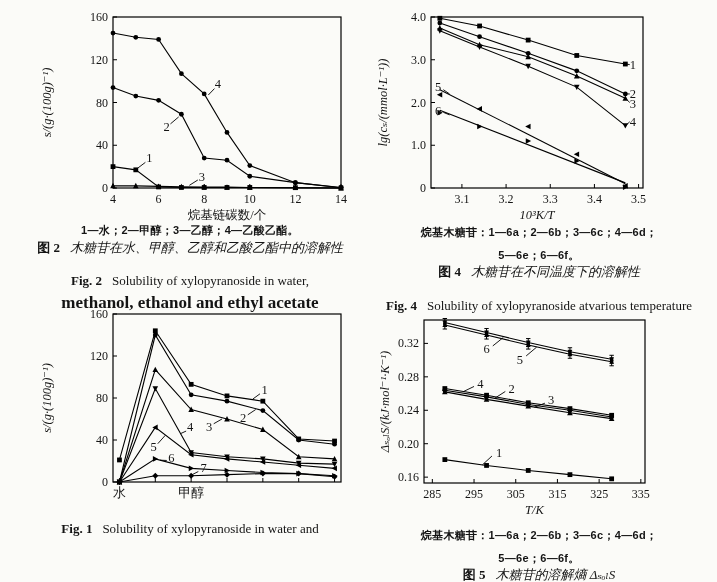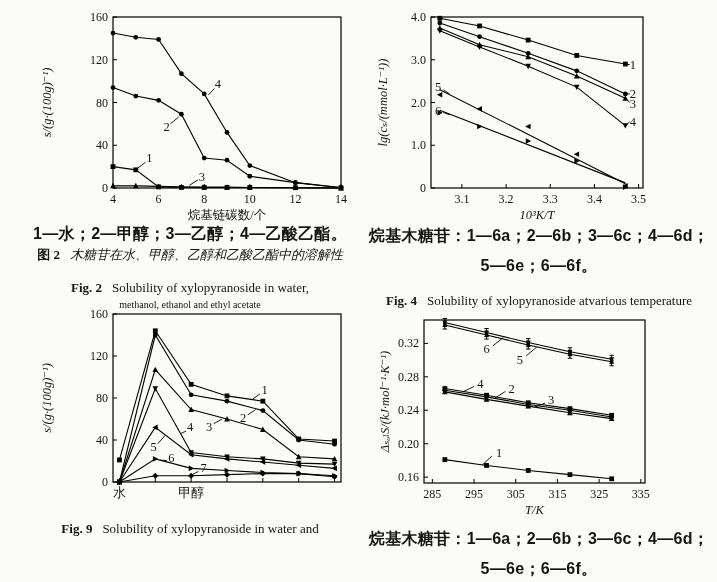--- a/index.html
+++ b/index.html
@@ -5,28 +5,28 @@
   html,body{margin:0;padding:0;background:#f6f6f3;}
   #paper-page{
     position:relative;width:717px;height:582px;background:#fbfbf8;
     font-family:"Liberation Serif","DejaVu Serif",serif;color:#141414;overflow:hidden;
   }
   .fig-block{position:absolute;text-align:center;}
   .fig-block svg{display:block;margin:0 auto;}
   .cap{line-height:1.42;white-space:nowrap;}
   .legend-line{
     font-family:"Liberation Sans","DejaVu Sans",sans-serif;
-    font-weight:700;font-size:16px;letter-spacing:.3px;
+    font-weight:700;font-size:11px;letter-spacing:.3px;
   }
   .legend-line.second{margin-top:7px;}
   .zh-cap{font-size:13px;margin-top:0;}
   .zh-cap .cap-text{font-style:italic;}
   .cap-prefix{font-weight:700;font-style:normal;margin-right:10px;}
   .en-cap{font-size:13px;margin-top:15px;}
-  .en-cap2{font-size:10px;}
+  .en-cap2{font-size:17px;font-weight:bold;}
 </style>
 </head>
 <body>
 
 <div id="paper-page">
 
   <div class="fig-block" style="left:25px;top:5px;width:330px;">
     <svg width="330" height="218">
         <rect x="88" y="12" width="228" height="171" fill="none" stroke="#000" stroke-width="1.2"></rect>
         <line x1="88" y1="183" x2="88" y2="179" stroke="#000" stroke-width="1"></line>
@@ -177,20 +177,21 @@
         <line x1="257.21666666666675" y1="94.08" x2="260.7500000000001" y2="97.5" stroke="#000" stroke-width="0.9"></line>
         <text x="263.8416666666668" y="120.7375" text-anchor="middle" font-size="12.5" font-family="&quot;Liberation Serif&quot;,&quot;DejaVu Serif&quot;,serif" fill="#141414">4</text>
         <line x1="257.21666666666675" y1="120.1575" x2="260.7500000000001" y2="116.7375" stroke="#000" stroke-width="0.9"></line>
         <text x="69.06666666666668" y="86.11" text-anchor="middle" font-size="12.5" font-family="&quot;Liberation Serif&quot;,&quot;DejaVu Serif&quot;,serif" fill="#141414">5</text>
         <line x1="74.36666666666667" y1="84.67500000000001" x2="80.55000000000013" y2="88.94999999999999" stroke="#000" stroke-width="0.9"></line>
         <text x="69.06666666666668" y="110.05" text-anchor="middle" font-size="12.5" font-family="&quot;Liberation Serif&quot;,&quot;DejaVu Serif&quot;,serif" fill="#141414">6</text>
         <line x1="74.36666666666667" y1="107.3325" x2="80.55000000000013" y2="109.89750000000001" stroke="#000" stroke-width="0.9"></line>
       </svg>
     <div class="cap legend-line">烷基木糖苷：1—6a；2—6b；3—6c；4—6d；</div>
     <div class="cap legend-line second">5—6e；6—6f。</div>
+    <div class="cap zh-cap"><span class="cap-prefix">图 4</span><span class="cap-text">木糖苷在不同温度下的溶解性</span></div>
     <div class="cap en-cap"><span class="cap-prefix">Fig. 4</span><span class="cap-text">Solubility of xylopyranoside atvarious temperature</span></div>
   </div>
 
   <div class="fig-block" style="left:25px;top:300px;width:330px;">
     <svg width="330" height="205">
         <rect x="88" y="14" width="228" height="168" fill="none" stroke="#000" stroke-width="1.2"></rect>
         <line x1="94.45283018867924" y1="182" x2="94.45283018867924" y2="178" stroke="#000" stroke-width="1"></line>
         <text x="94.45283018867924" y="197" text-anchor="middle" font-size="13" font-family="&quot;Liberation Serif&quot;,&quot;DejaVu Serif&quot;,serif" fill="#141414">水</text>
         <line x1="130.30188679245282" y1="182" x2="130.30188679245282" y2="178" stroke="#000" stroke-width="1"></line>
         <line x1="166.1509433962264" y1="182" x2="166.1509433962264" y2="178" stroke="#000" stroke-width="1"></line>
@@ -274,21 +275,21 @@
         <line x1="188.7358490566038" y1="123.725" x2="196.9811320754717" y2="119" stroke="#000" stroke-width="0.9"></line>
         <text x="165.07547169811323" y="131.4" text-anchor="middle" font-size="12.5" font-family="&quot;Liberation Serif&quot;,&quot;DejaVu Serif&quot;,serif" fill="#141414">4</text>
         <line x1="161.1320754716981" y1="131.075" x2="155.39622641509433" y2="133.7" stroke="#000" stroke-width="0.9"></line>
         <text x="128.50943396226415" y="151.35" text-anchor="middle" font-size="12.5" font-family="&quot;Liberation Serif&quot;,&quot;DejaVu Serif&quot;,serif" fill="#141414">5</text>
         <line x1="132.81132075471697" y1="143.675" x2="140.33962264150944" y2="135.275" stroke="#000" stroke-width="0.9"></line>
         <text x="146.43396226415095" y="161.85" text-anchor="middle" font-size="12.5" font-family="&quot;Liberation Serif&quot;,&quot;DejaVu Serif&quot;,serif" fill="#141414">6</text>
         <line x1="141.77358490566039" y1="160.475" x2="134.96226415094338" y2="160.16" stroke="#000" stroke-width="0.9"></line>
         <text x="178.69811320754718" y="172.35" text-anchor="middle" font-size="12.5" font-family="&quot;Liberation Serif&quot;,&quot;DejaVu Serif&quot;,serif" fill="#141414">7</text>
         <line x1="173.32075471698116" y1="171.5" x2="166.1509433962264" y2="175.175" stroke="#000" stroke-width="0.9"></line>
       </svg>
-    <div class="cap en-cap"><span class="cap-prefix">Fig. 9</span><span class="cap-text">Solubility of xylopyranoside in water and</span></div>
+    <div class="cap en-cap"><span class="cap-prefix">Fig. 1</span><span class="cap-text">Solubility of xylopyranoside in water and</span></div>
   </div>
 
   <div class="fig-block" style="left:368px;top:300px;width:342px;">
     <svg width="340" height="228">
         <rect x="55" y="20" width="221" height="163" fill="none" stroke="#000" stroke-width="1.2"></rect>
         <line x1="63.339622641509436" y1="183" x2="63.339622641509436" y2="179" stroke="#000" stroke-width="1"></line>
         <text x="63.339622641509436" y="198" text-anchor="middle" font-size="12" font-family="&quot;Liberation Serif&quot;,&quot;DejaVu Serif&quot;,serif" fill="#141414">285</text>
         <line x1="105.0377358490566" y1="183" x2="105.0377358490566" y2="179" stroke="#000" stroke-width="1"></line>
         <text x="105.0377358490566" y="198" text-anchor="middle" font-size="12" font-family="&quot;Liberation Serif&quot;,&quot;DejaVu Serif&quot;,serif" fill="#141414">295</text>
         <line x1="146.7358490566038" y1="183" x2="146.7358490566038" y2="179" stroke="#000" stroke-width="1"></line>

